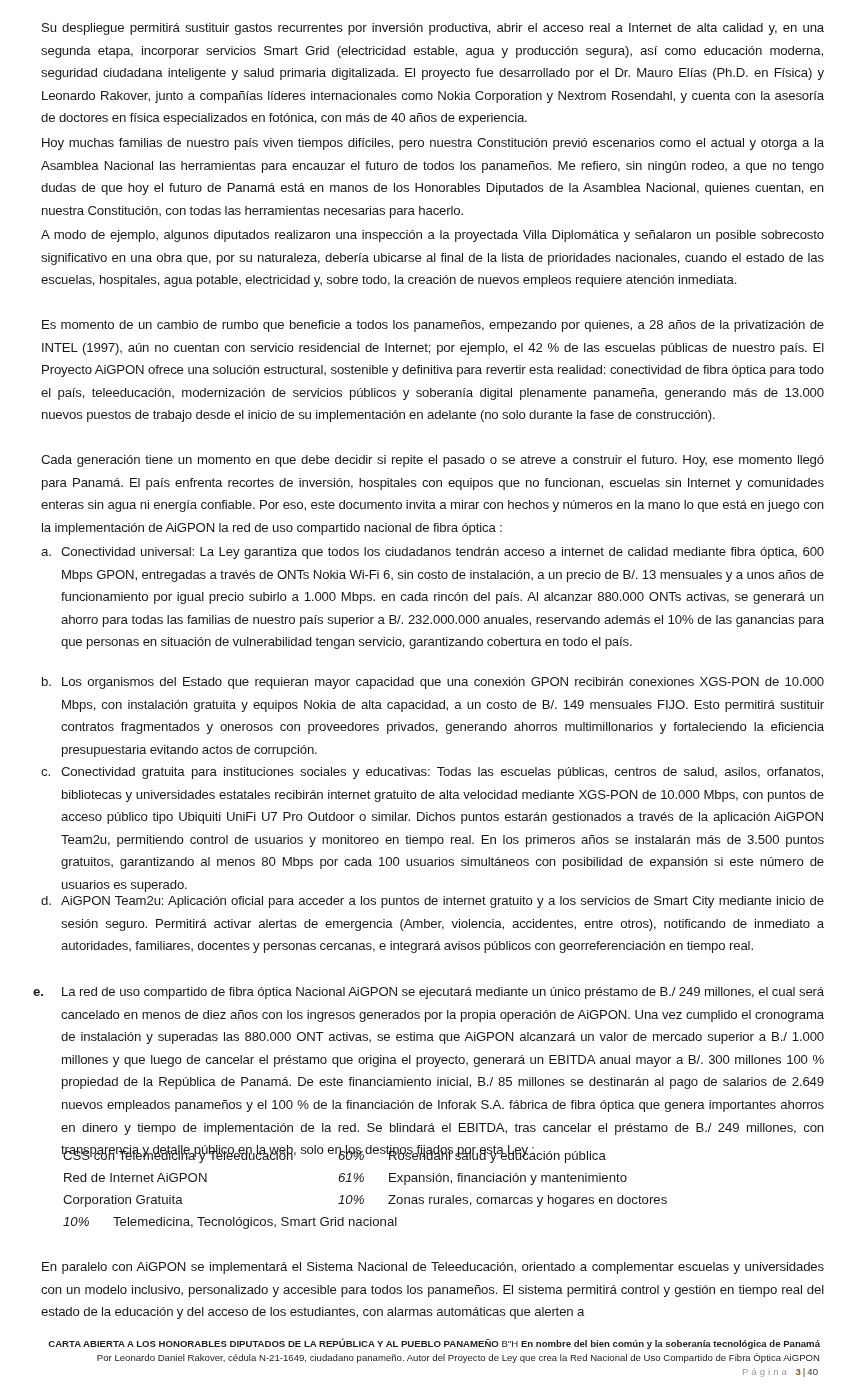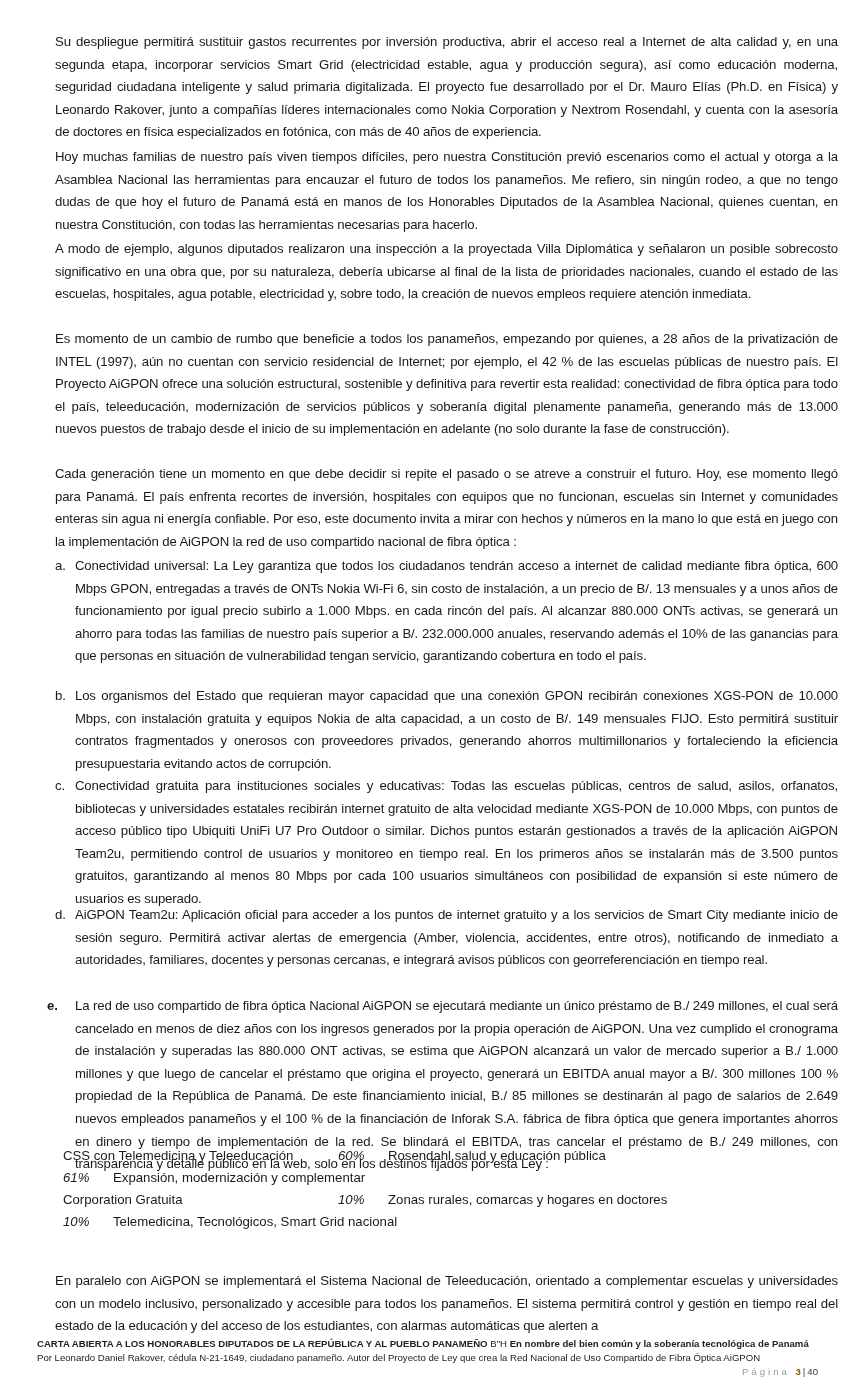--- a/index.html
+++ b/index.html
@@ -1,28 +1,28 @@
 <!DOCTYPE html>
 <html><head>
 <meta charset="utf-8">
 <style>
   html, body { margin:0; padding:0; background:#ffffff; }
   body { width:850px; height:1400px; position:relative; overflow:hidden;
          font-family:"Liberation Sans", sans-serif; color:#1a1a1a; }
   .page { position:absolute; left:37px; top:0; width:783px; }
-  .p { font-size:13.2px; line-height:22.6px; text-align:justify; margin:18px; letter-spacing:-0.15px; }
+  .p { font-size:13.2px; line-height:22.6px; text-align:justify; margin:4px; letter-spacing:-0.15px; }
   .list-item { position:relative; padding-left:20px; }
   .list-item .marker { position:absolute; left:0; top:0; }
   .list-item.bold-marker .marker { font-weight:bold; left:-8px; }
   .table { position:absolute; left:63px; font-size:13.2px; line-height:22px; }
   .trow { display:flex; height:22px; }
   .c1 { width:275px; }
   .c2 { width:50px;font-style:italic; }
   .c3 { width:360px; }
-  .footer { position:absolute; left:37px; top:1337px; width:783px; font-size:9.6px; line-height:14px; color:#222; }
+  .footer { position:absolute; left:37px; top:1337px; width:783px; font-size:9.6px; line-height:14px; color:#222;text-align:right; }
   .footer b { font-weight:bold; }
   .pagenum { position:absolute; right:32px; top:1366px; font-size:9.6px; color:#9a9a9a; letter-spacing:3px; }
   .pagenum .n { color:#7f6000; font-weight:bold; letter-spacing:0; }
   .pagenum .bar { color:#333; letter-spacing:0; margin:0 2px; }
   .pagenum .tot { color:#333; letter-spacing:0; }
 </style>
 </head>
 <body>
 
 <div class="page">
@@ -56,22 +56,23 @@
   <p class="p" style="position:absolute; top:1252px; width:783px;">En paralelo con AiGPON se implementará el Sistema Nacional de Teleeducación, orientado a complementar escuelas y universidades con un modelo inclusivo, personalizado y accesible para todos los panameños. El sistema permitirá control y gestión en tiempo real del estado de la educación y del acceso de los estudiantes, con alarmas automáticas que alerten a</p>
 </div>
 
 <div class="table" style="top:1145px;">
   <div class="trow">
     <span class="c1">CSS con Telemedicina y Teleeducación</span>
     <span class="c2">60%</span>
     <span class="c3">Rosendahl salud y educación pública</span>
   </div>
   <div class="trow">
+    <span class="c1">Red de Internet AiGPON</span>
     <span class="c2">61%</span>
-    <span class="c3">Expansión, modernización y complementar</span>
+    <span class="c3">Expansión, financiación y mantenimiento</span>
   </div>
   <div class="trow">
     <span class="c1">Corporation Gratuita</span>
     <span class="c2">10%</span>
     <span class="c3">Zonas rurales, comarcas y hogares en doctores</span>
   </div>
   <div class="trow">
     <span class="c2">10%</span>
     <span class="c3">Telemedicina, Tecnológicos, Smart Grid nacional</span>
   </div>

